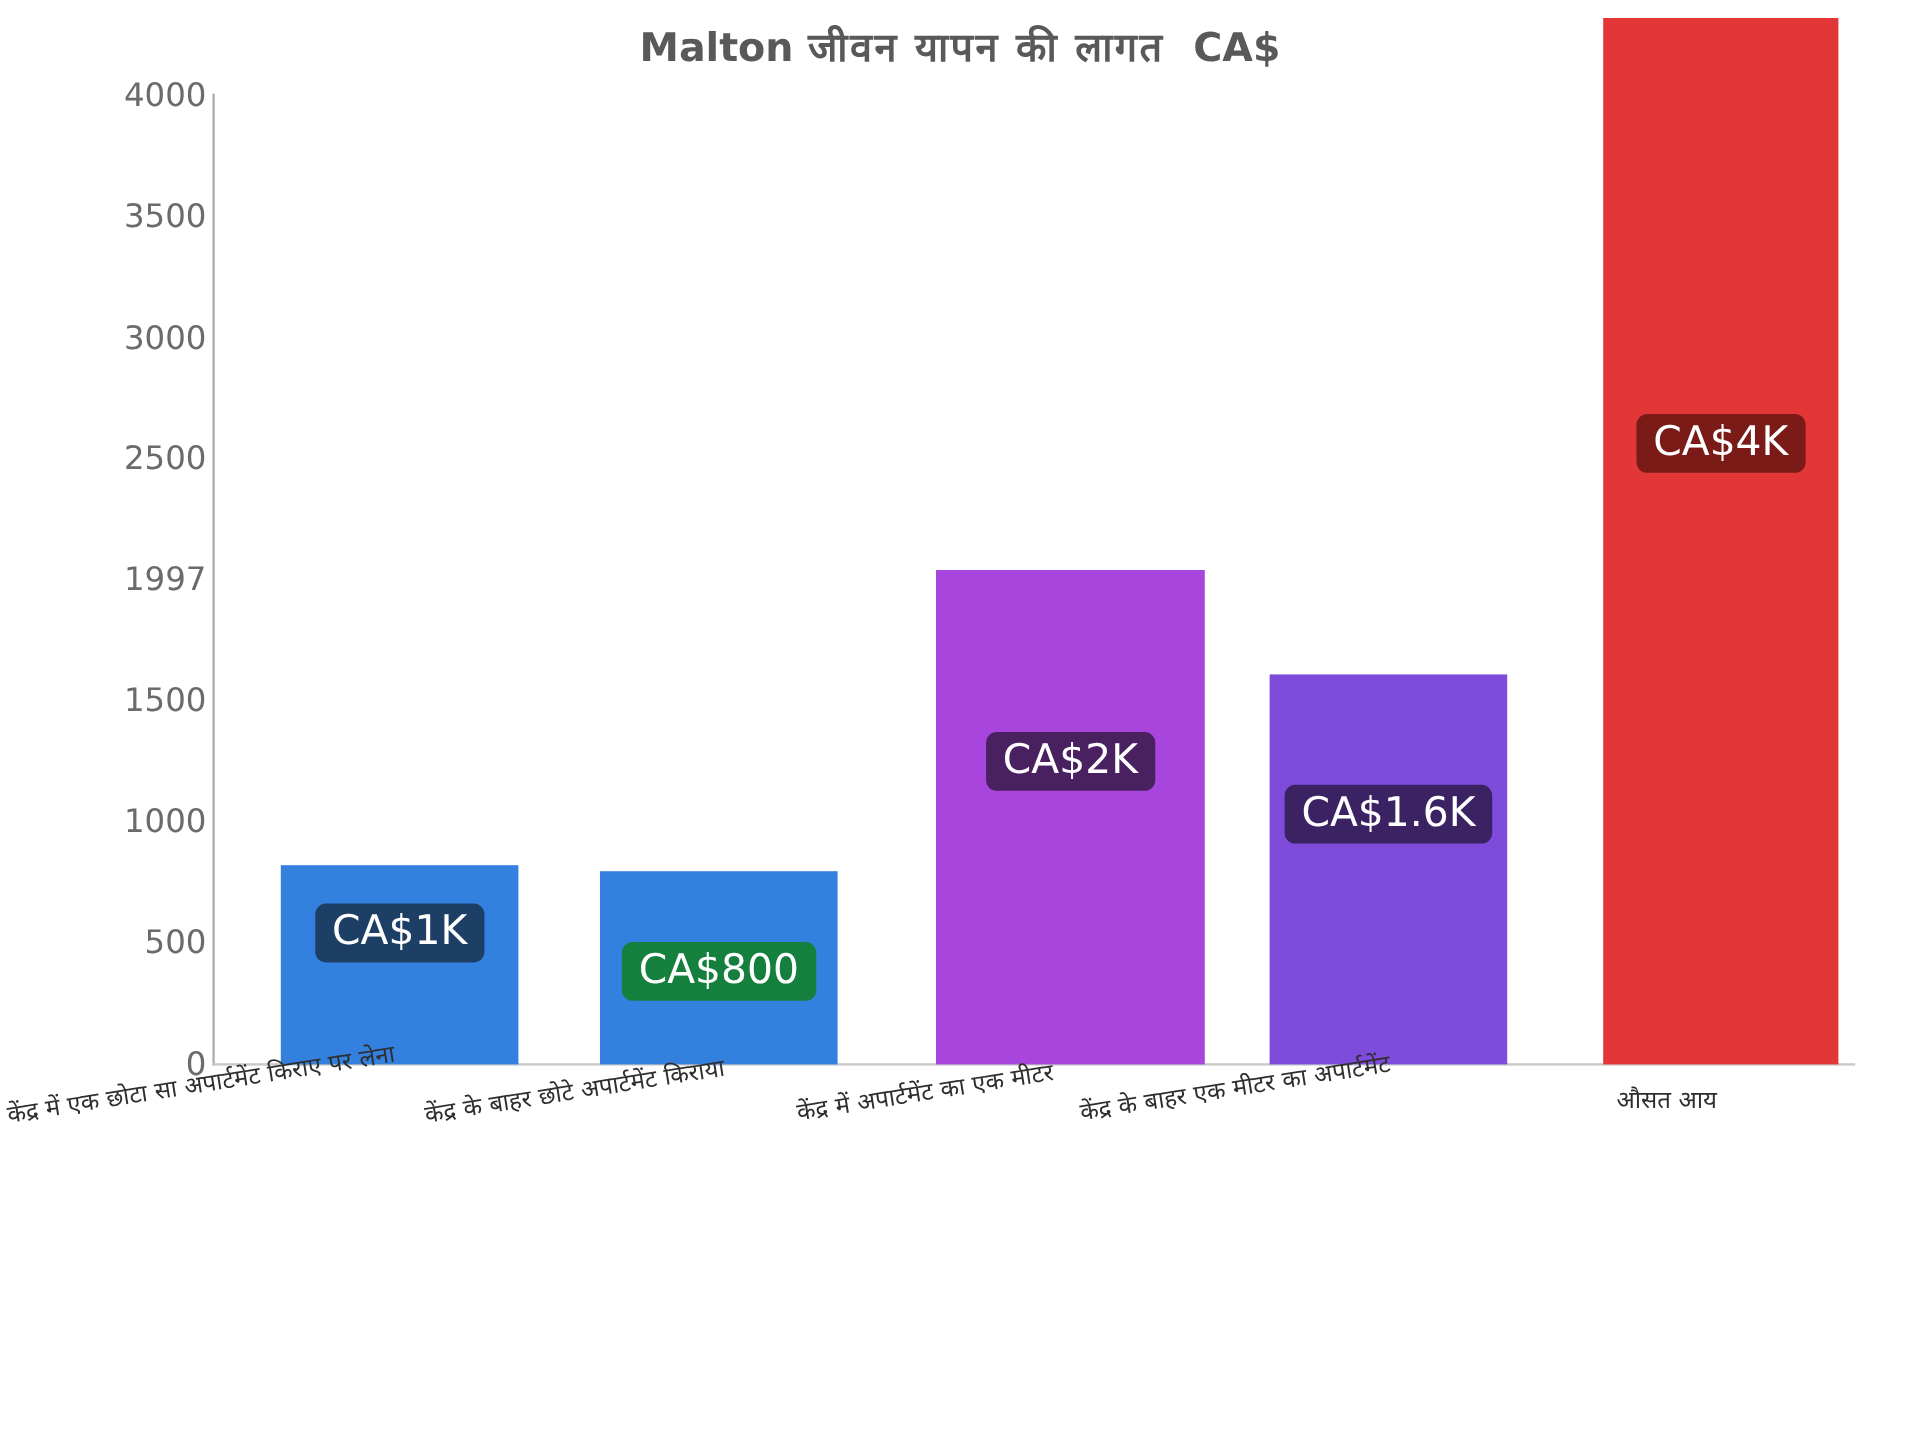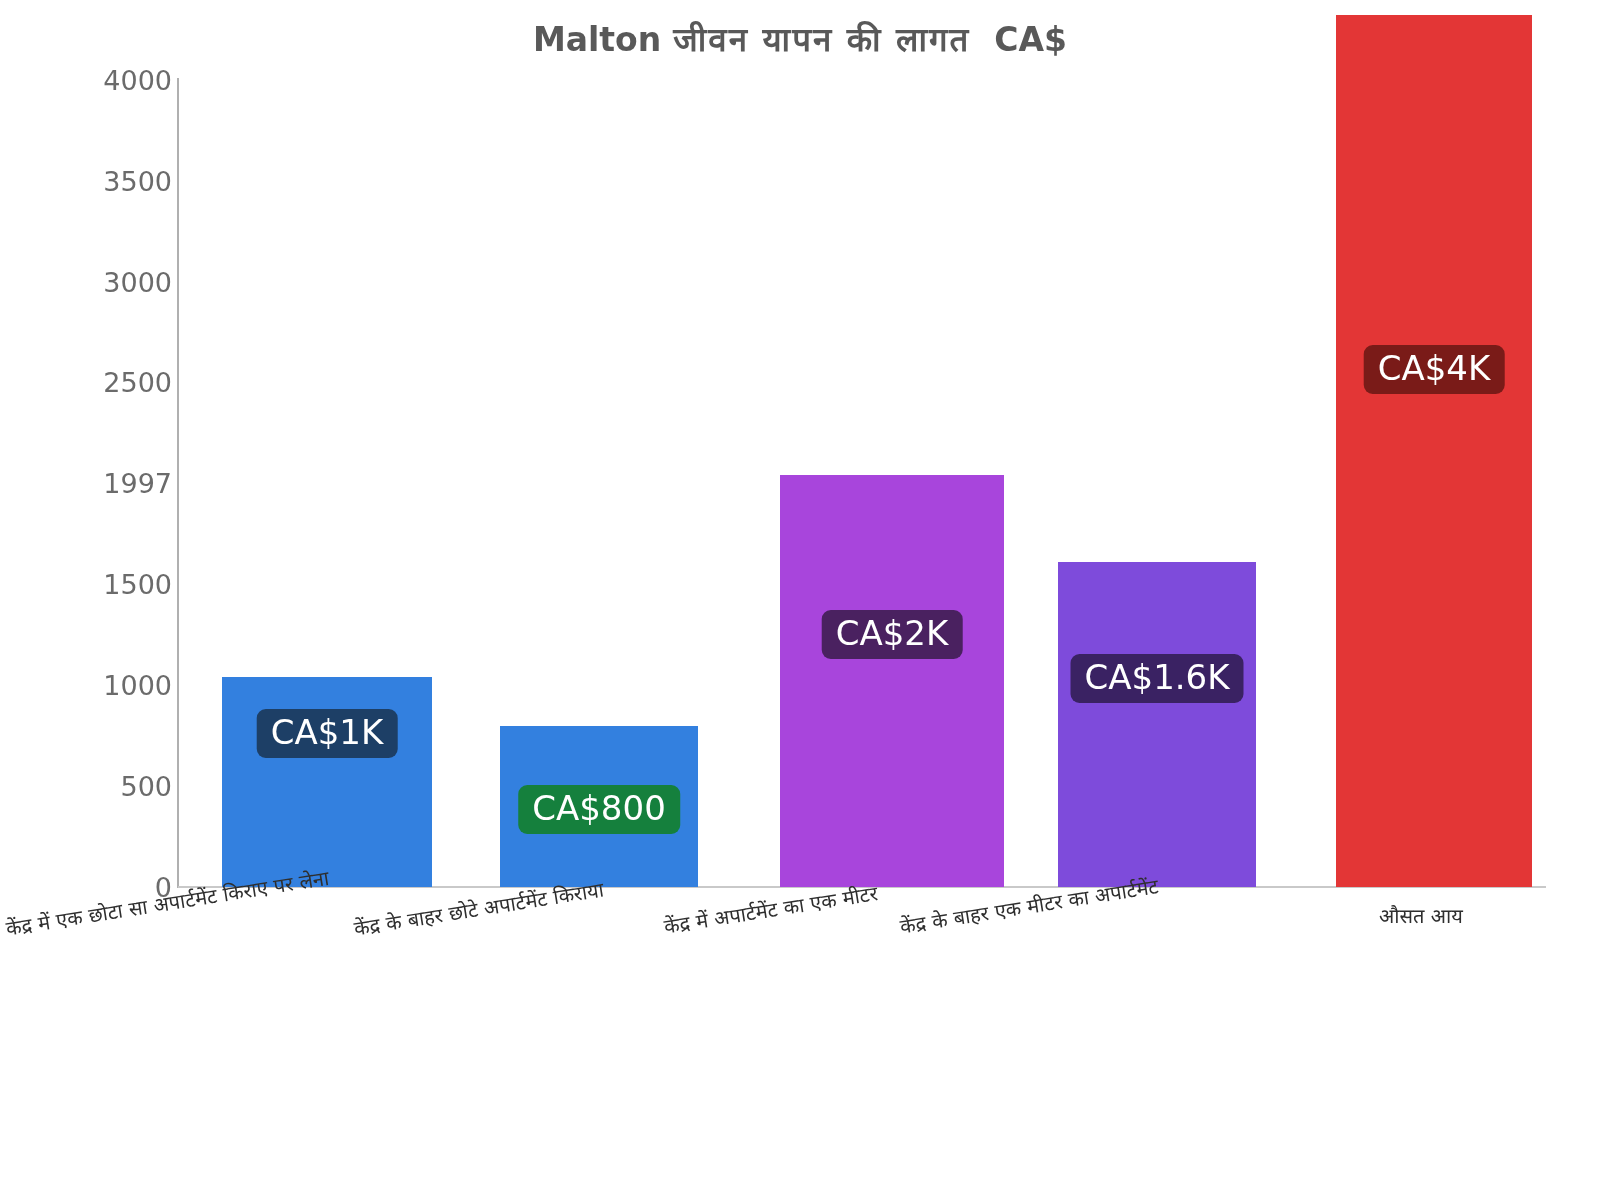--- a/index.html
+++ b/index.html
@@ -112,21 +112,20 @@
   .x-label {
     position: absolute;
     font-size: 20px;
     color: #2e2e2e;
     white-space: nowrap;
     transform-origin: left top;
     transform: rotate(-9deg);
   }
   .x-label.flat {
     transform: none;
-    margin-left: 32px;
   }
 
   
   .footer-credit {
     position: absolute;
     left: 0;
     top: 1112px;
     width: 1600px;
     text-align: center;
     font-size: 26px;
@@ -154,21 +153,21 @@
     <div class="y-tick" style="top:504px;">1500</div>
     <div class="y-tick" style="top:605px;">1000</div>
     <div class="y-tick" style="top:706px;">500</div>
     <div class="y-tick" style="top:807px;">0</div>
 
     <div class="tick-mark" style="top:807px;"></div>
   </div>
 
   <div class="plot-area">
 
-    <div class="bar" style="left:44px; width:198px; height:210px; background:#3380DF;padding-left:12px;">
+    <div class="bar" style="left:56px; width:198px; height:166px; background:#3380DF;">
       <div class="bar-value-badge" style="top:32px; background:#1D3F66;">CA$1K</div>
     </div>
 
     <div class="bar" style="left:322px; width:198px; height:161.4px; background:#3380DF;">
       <div class="bar-value-badge" style="top:30px; background:#15803d;margin-top:29px;">CA$800</div>
     </div>
 
     <div class="bar" style="left:602px; width:198px; height:411.6px; background:#A845DC;padding-left:26px;">
       <div class="bar-value-badge" style="top:135px; background:#4A2160;">CA$2K</div>
     </div>

